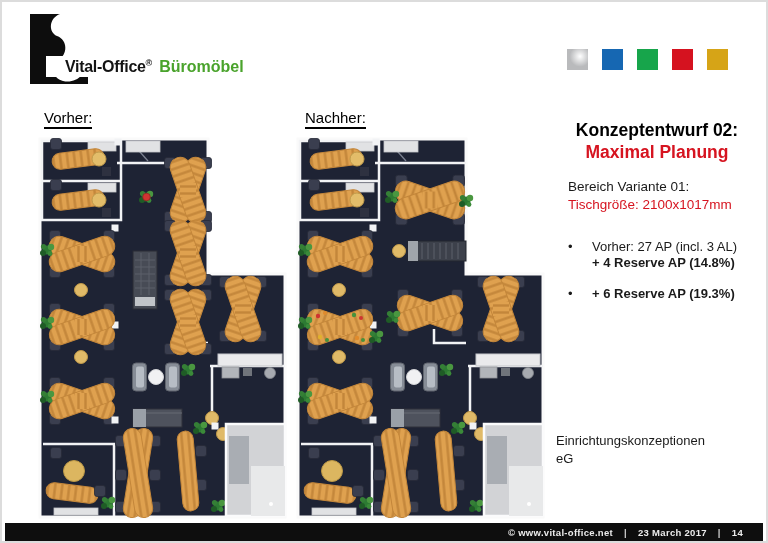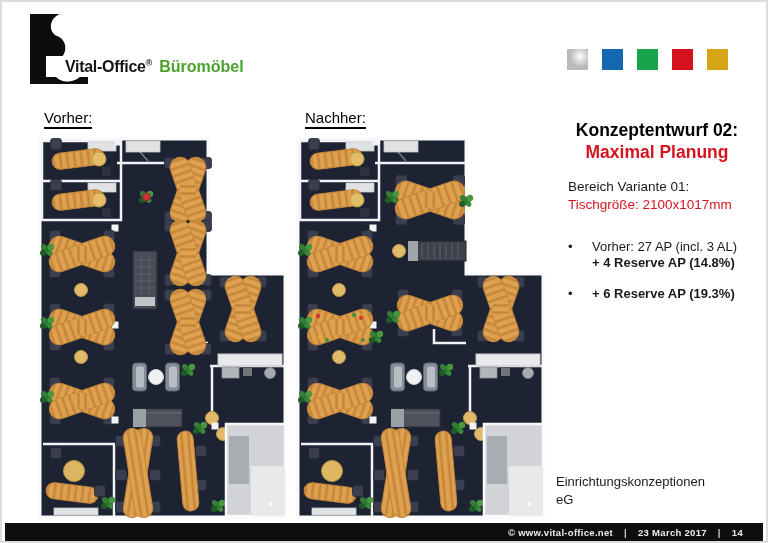--- a/index.html
+++ b/index.html
@@ -46,21 +46,21 @@
   .concept-title .l1{font-size:17.5px;font-weight:bold;color:#000;}
   .concept-title .l2{font-size:17.5px;font-weight:bold;color:var(--accent-red);}
   .variant{position:absolute;left:22px;top:176px;font-size:13.5px;line-height:17.5px;white-space:nowrap;}
   .variant .v1{color:#1a1a1a;}
   .variant .v2,.variant .v3{color:var(--accent-red);}
   .bullets{position:absolute;left:22px;top:237px;font-size:13px;line-height:15.5px;color:#1a1a1a;}
   .bullet-item{display:flex;margin-bottom:16px;}
   .bullet-item::before{content:"\2022";width:24px;flex:0 0 24px;}
   .bullet-item .b2{font-weight:bold;}
   .bullet-item div{white-space:nowrap;}
-  .project{position:absolute;left:10px;top:471px;font-size:13px;line-height:17.5px;color:#1a1a1a;white-space:nowrap;}
+  .project{position:absolute;left:10px;top:430px;font-size:13px;line-height:17.5px;color:#1a1a1a;white-space:nowrap;}
   
   .footer{
     position:absolute;left:3px;right:3px;top:521px;height:24px;background:#0e0e0e;
     color:#ececec;font-size:9.5px;font-weight:bold;line-height:20px;text-align:right;
     padding-right:20px;letter-spacing:0.3px;
   }
   .footer span{margin-left:0;}
   .footer .sep{margin:0 11px;color:#cfcfcf;}
 </style>
 </head>

